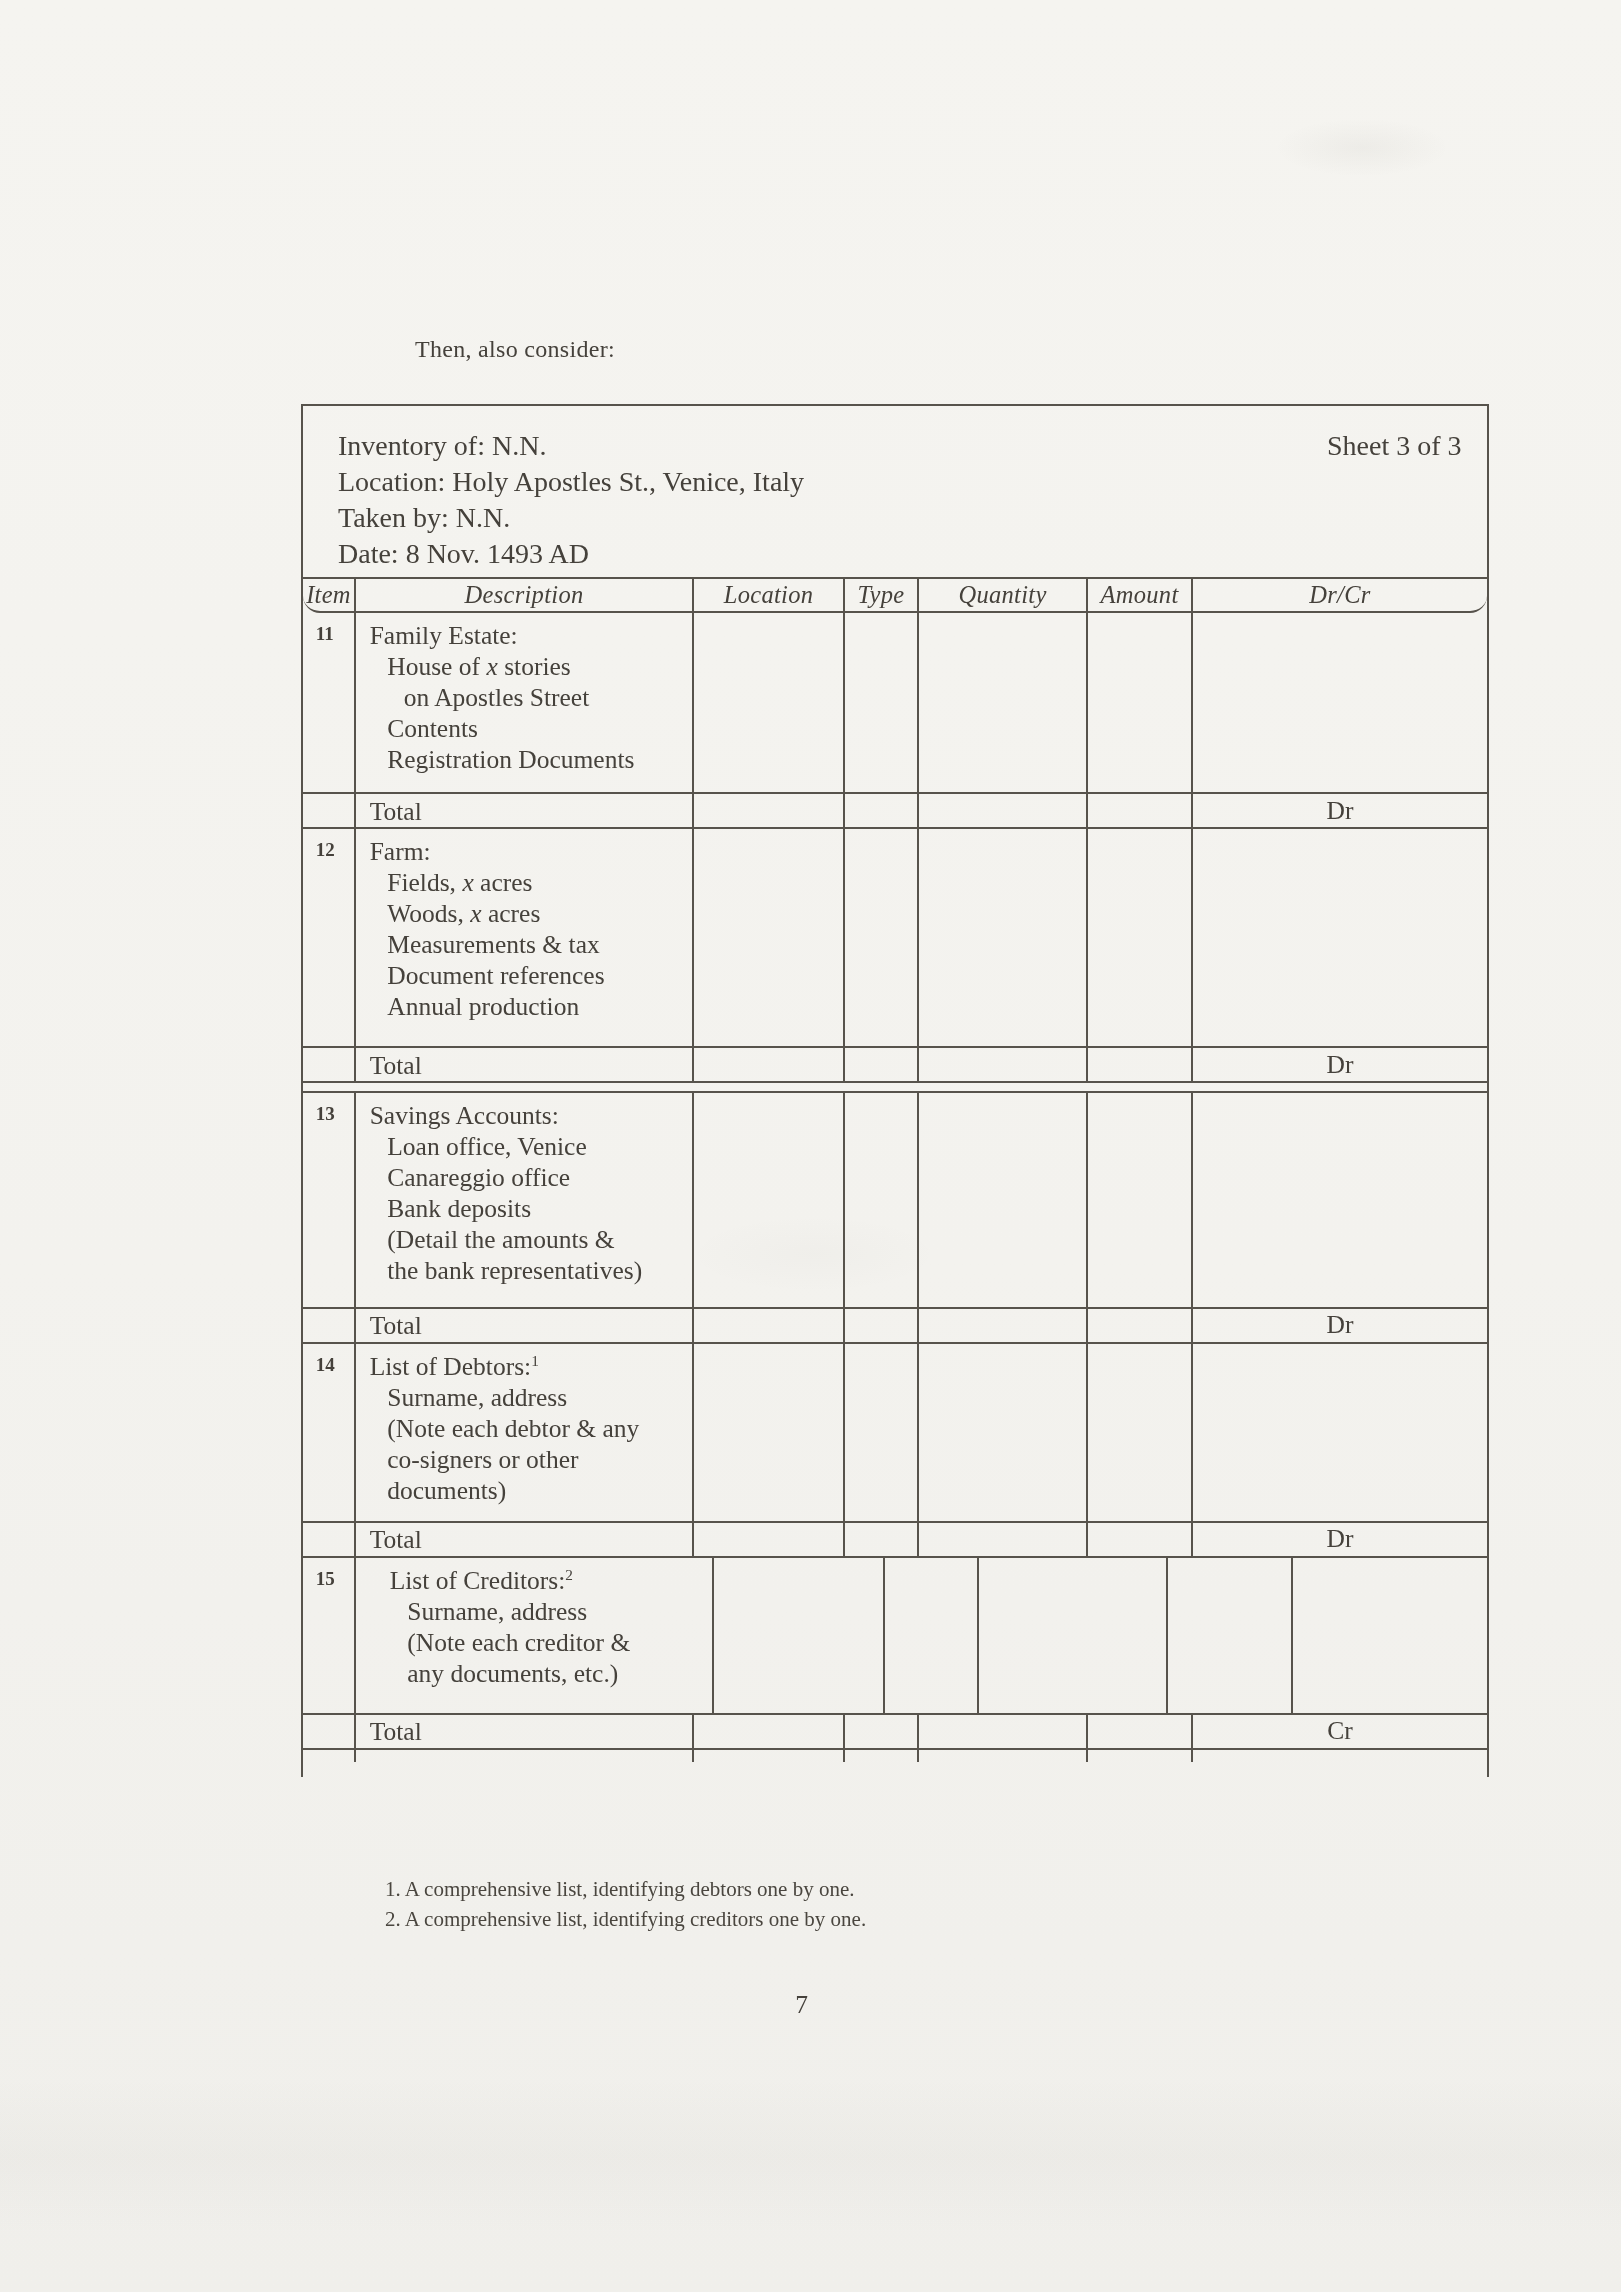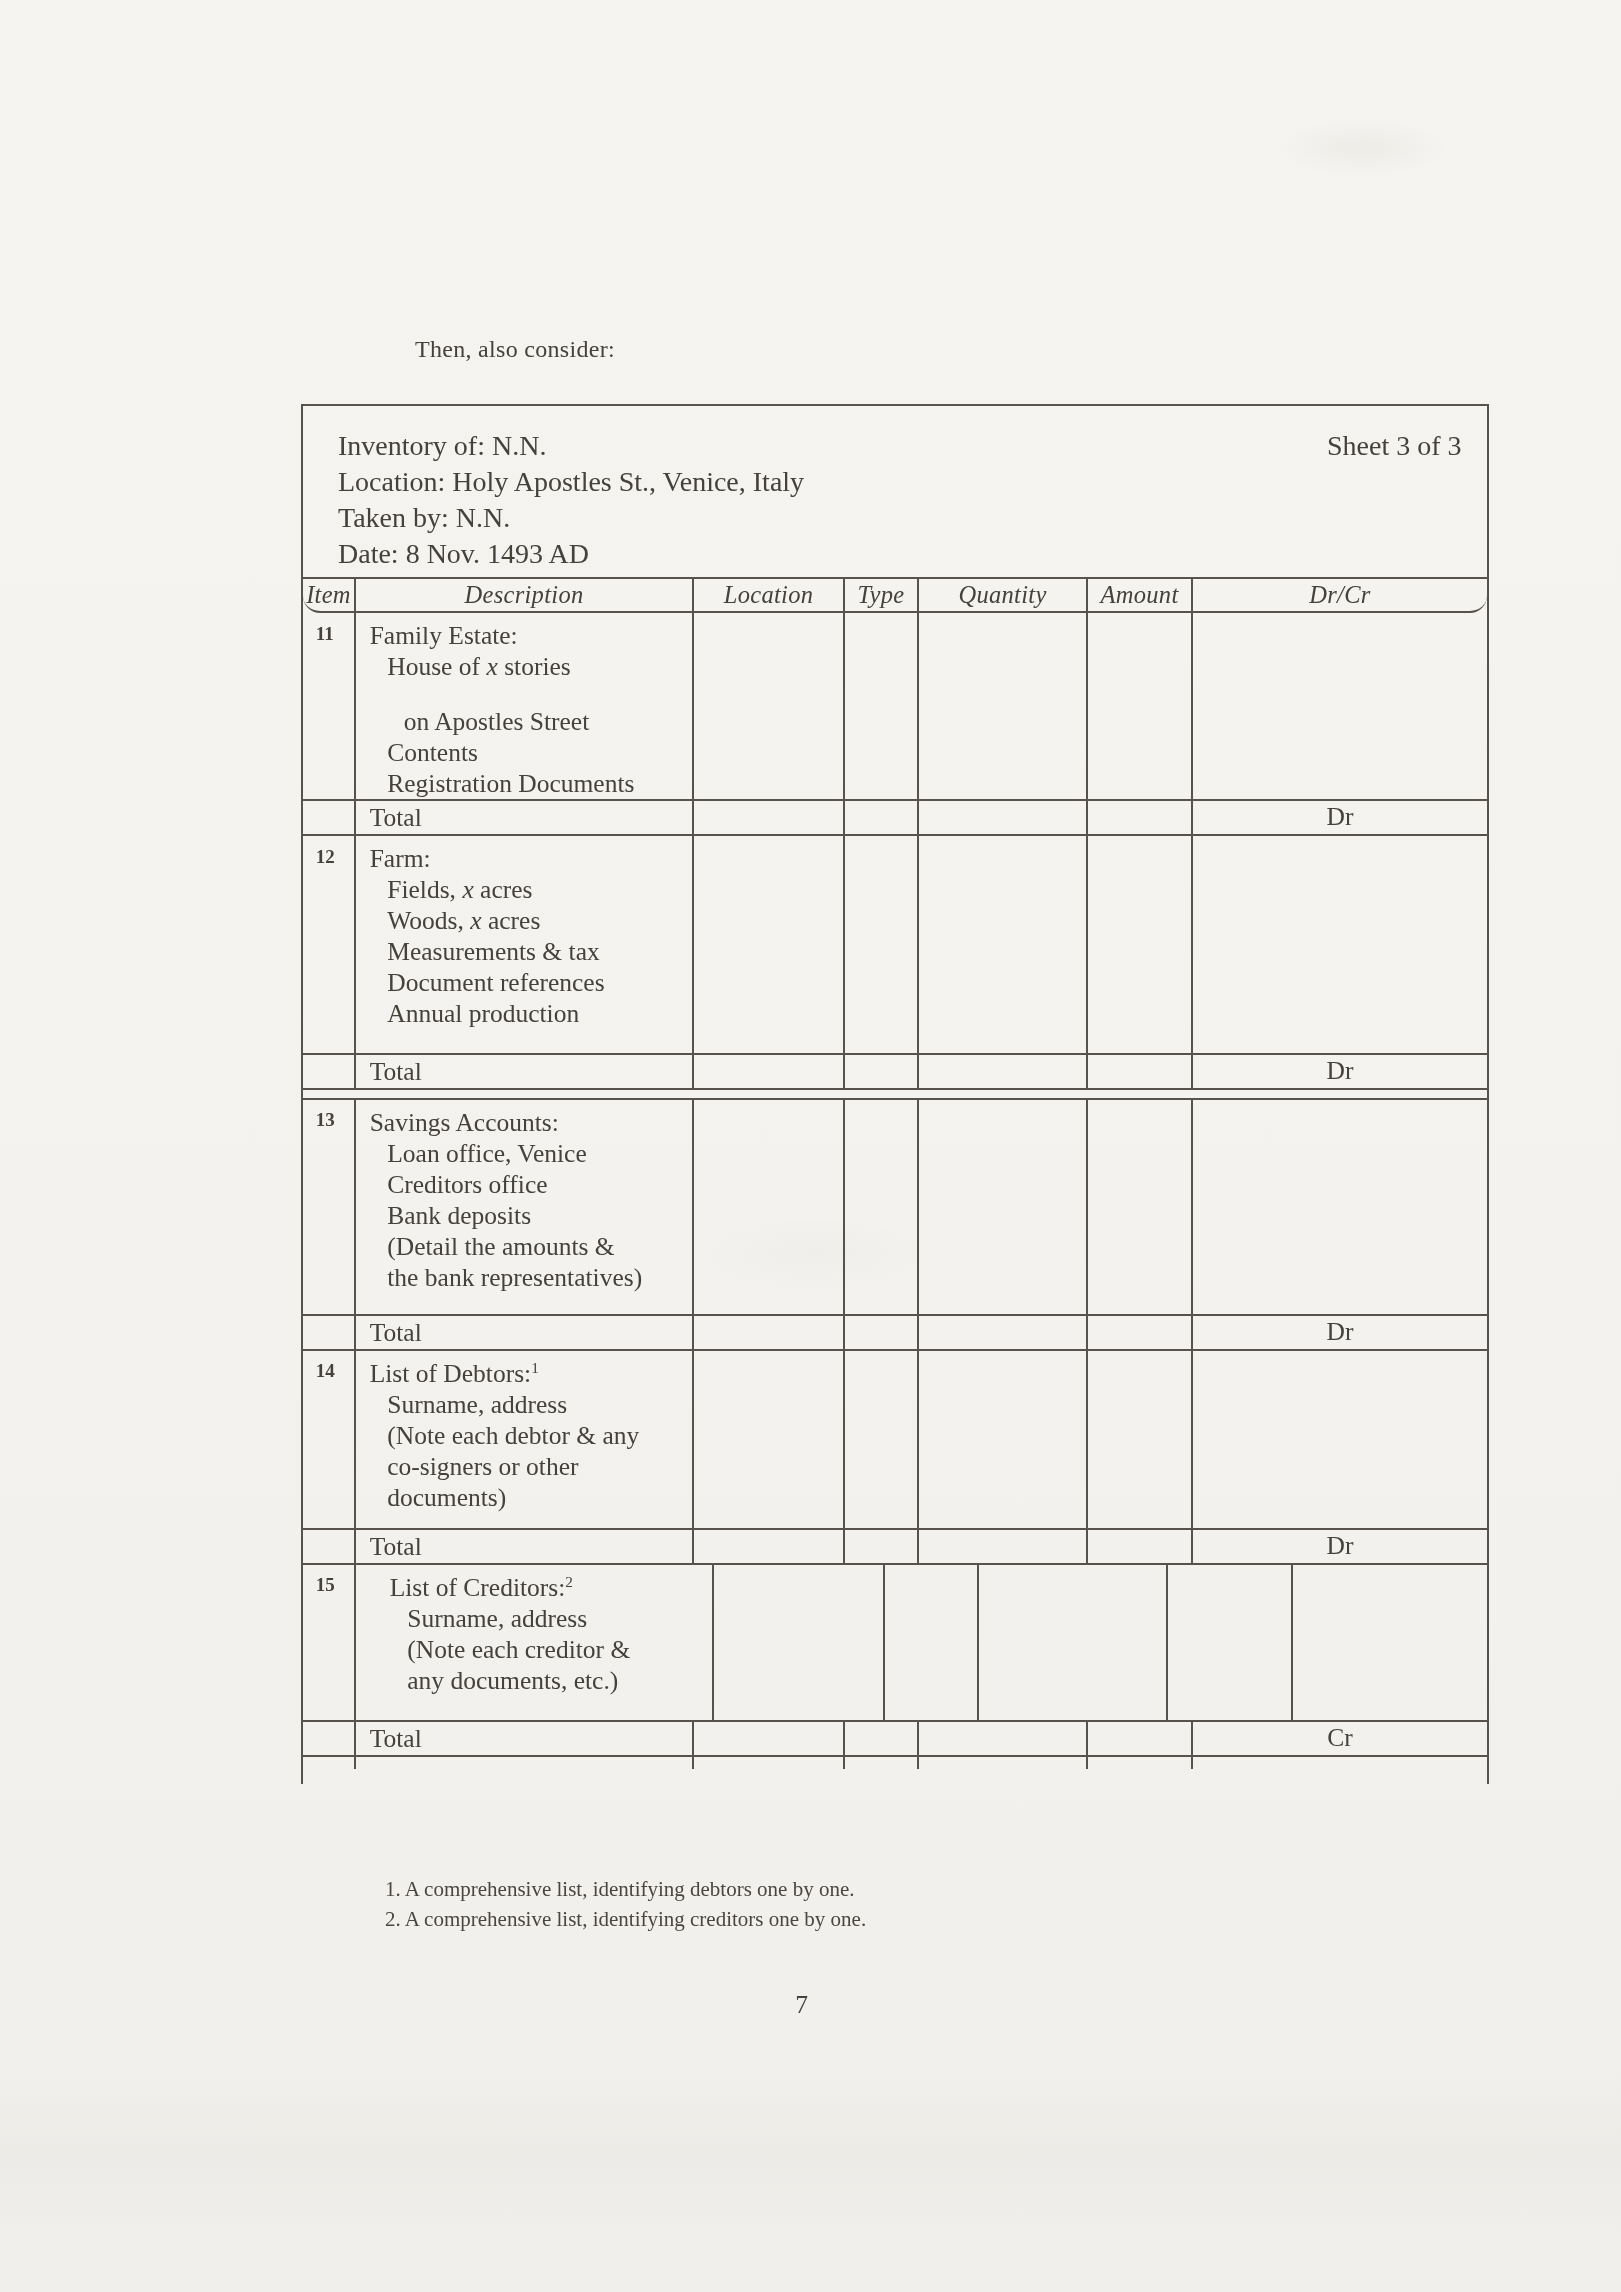--- a/index.html
+++ b/index.html
@@ -42,21 +42,21 @@
   .cell:last-child{border-right:none;}
 
   .colhead-row{height:32px;border-radius:17px;}
   .col-h{display:flex;align-items:center;justify-content:center;
     font-style:italic;font-size:24.5px;letter-spacing:0.3px;}
 
   .item-cell{font-size:19px;padding:9.8px 0 0 12.7px;box-sizing:border-box;font-weight:bold;}
   .desc-cell{font-size:25.5px;padding:6.9px 7.8px 0 13.7px;box-sizing:border-box;}
   .dline{line-height:31px;white-space:nowrap;}
   .ind-1{margin-left:17.6px;}
-  .ind-2{margin-left:34px;margin-top:24px;}
+  .ind-2{margin-left:34px;}
   .dline em{font-style:italic;}
   .dline sup{font-size:60%;vertical-align:super;line-height:0;}
 
   .irow-11{min-height:179px;}
   .irow-12{min-height:217px;}
   .irow-13{min-height:214px;}
   .irow-14{min-height:177px;}
   .irow-15{min-height:155px;gap:20px;}
 
   .total-row{height:33px;text-align:right;}
@@ -151,21 +151,21 @@
           <div class="cell empty-cell"></div>
           <div class="cell empty-cell"></div>
           <div class="cell drcr-cell">Dr</div>
         </div>
         <div class="spacer-row"></div>
         <div class="row item-row irow-13">
           <div class="cell item-cell">13</div>
           <div class="cell desc-cell">
             <div class="dline ind-0">Savings Accounts:</div>
             <div class="dline ind-1">Loan office, Venice</div>
-            <div class="dline ind-1">Creditors office</div>
+            <div class="dline ind-1">Canareggio office</div>
             <div class="dline ind-1">Bank deposits</div>
             <div class="dline ind-1">(Detail the amounts &amp;</div>
             <div class="dline ind-1">the bank representatives)</div>
           </div>
           <div class="cell empty-cell"></div>
           <div class="cell empty-cell"></div>
           <div class="cell empty-cell"></div>
           <div class="cell empty-cell"></div>
           <div class="cell empty-cell"></div>
         </div>

